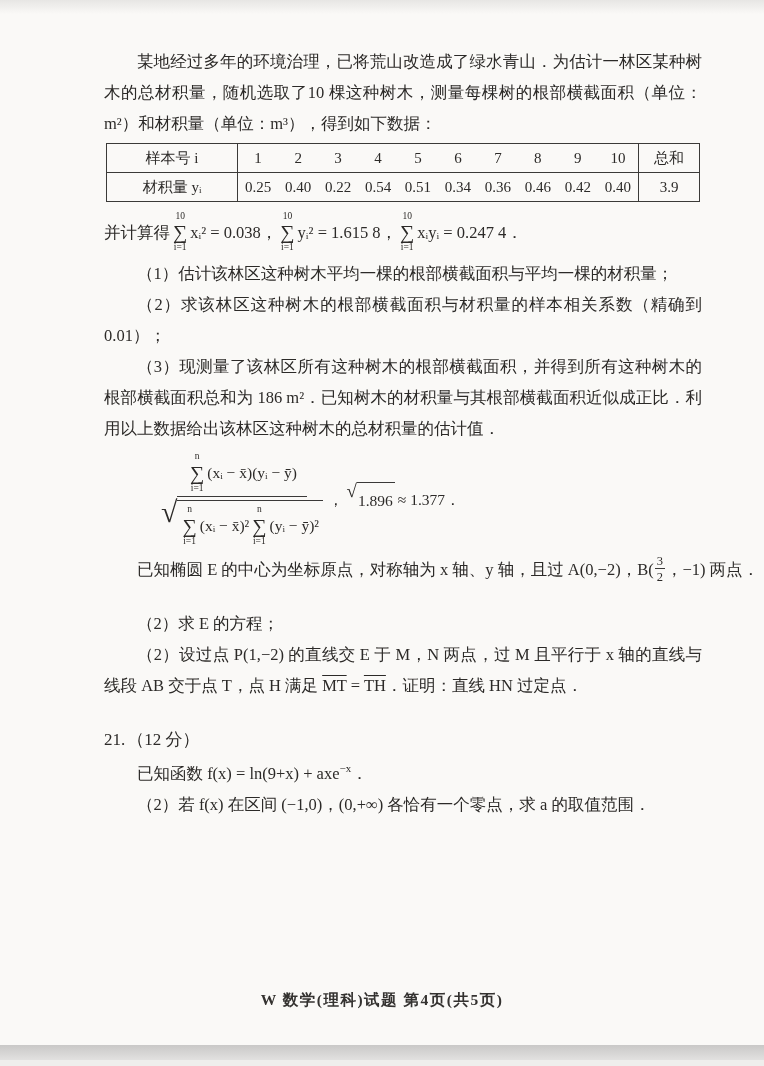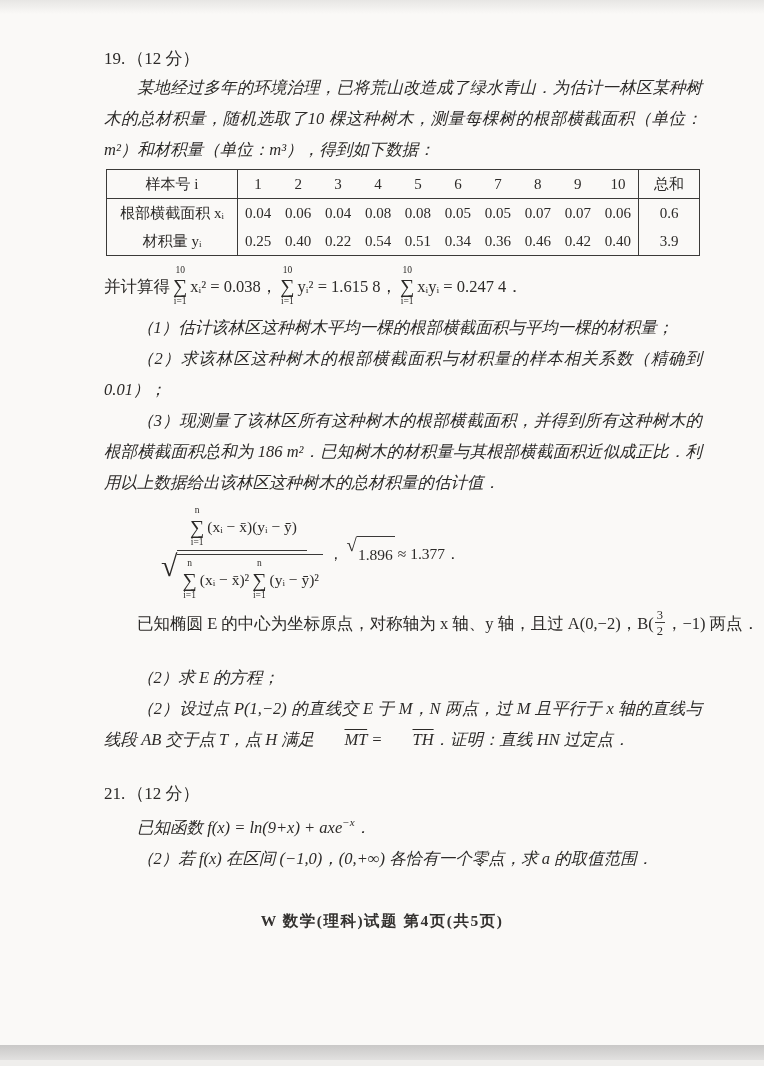--- a/index.html
+++ b/index.html
@@ -11,21 +11,21 @@
   }
   .page{position:relative;width:764px;height:1066px;background:#faf9f7;}
   .scan-top{position:absolute;top:0;left:0;right:0;height:14px;
     background:linear-gradient(#e7e6e4, rgba(250,249,247,0));}
   .scan-bottom-strip{position:absolute;left:0;bottom:6px;height:15px;right:0;
     background:linear-gradient(#c9c8c7,#e2e1e0);}
   .scan-bottom-base{position:absolute;left:0;bottom:0;height:6px;right:0;background:#efeeec;}
   .content{position:relative;padding:46px 62px 0 104px;font-size:16.5px;line-height:31px;}
   .prob-head{margin:0;font-size:17px;line-height:26px;}
   .prob-head .pts{margin-left:2px;}
-  p.para{margin:0;text-indent:2em;text-align:justify;font-style:italic;}
+  p.para{margin:0;text-indent:2em;text-align:justify;}
   .mt10{margin-top:10px;}
   .mt6{margin-top:6px;}
   .h20gap{margin-top:32px;}
   .h21gap{margin-top:26px;}
 
   
   table.dtab{border-collapse:collapse;margin:4px 0 0 2px;width:594px;
     border:1.6px solid #3b3a38;font-size:15px;line-height:1;}
   table.dtab td{padding:0 1px;text-align:center;height:28px;white-space:nowrap;}
   td.col-label{width:128px;border-right:1.6px solid #3b3a38;}
@@ -57,67 +57,52 @@
   .sqrt-s .bod{border-top:1.2px solid #3a3938;padding:2px 2px 0 1px;}
 
   
   .sfrac{display:inline-flex;flex-direction:column;align-items:center;
     vertical-align:middle;line-height:1.15;font-size:12.5px;margin:0 1px;}
   .sfrac .d{border-top:1.1px solid #3a3938;padding:1px 2px 0;}
   .sfrac .n{padding:0 2px;}
 
   .p20-intro{display:flex;align-items:flex-start;margin-top:6px;height:54px;
     padding-left:2em;white-space:nowrap;}
-  .ovl{text-decoration:overline;margin-left:26px;}
+  .ovl{text-decoration:overline;}
   sup.e-sup{font-size:11px;}
 
-  .footer{position:absolute;top:911px;left:0;width:100%;text-align:center;
+  .footer{position:absolute;top:990px;left:0;width:100%;text-align:center;
     font-size:15.5px;font-weight:600;letter-spacing:1.5px;color:#343230;}
 </style>
 </head>
 <body>
 
 <div class="page">
   <div class="scan-top"></div>
 
   <div class="content">
 
-    <p class="prob-head"><span>19.</span><span class="pts">（12 分）</span></p>
 
     <p class="para mt10">某地经过多年的环境治理，已将荒山改造成了绿水青山．为估计一林区某种树木的总材积量，随机选取了10 棵这种树木，测量每棵树的根部横截面积（单位：m²）和材积量（单位：m³），得到如下数据：</p>
 
     <table class="dtab">
       <tbody>
         <tr class="row-head">
           <td class="col-label">样本号 i</td>
           <td>1</td>
           <td>2</td>
           <td>3</td>
           <td>4</td>
           <td>5</td>
           <td>6</td>
           <td>7</td>
           <td>8</td>
           <td>9</td>
           <td>10</td>
           <td class="col-sum">总和</td>
-        </tr>
-        <tr>
-          <td class="col-label">根部横截面积 xᵢ</td>
-          <td>0.04</td>
-          <td>0.06</td>
-          <td>0.04</td>
-          <td>0.08</td>
-          <td>0.08</td>
-          <td>0.05</td>
-          <td>0.05</td>
-          <td>0.07</td>
-          <td>0.07</td>
-          <td>0.06</td>
-          <td class="col-sum">0.6</td>
         </tr>
         <tr>
           <td class="col-label">材积量 yᵢ</td>
           <td>0.25</td>
           <td>0.40</td>
           <td>0.22</td>
           <td>0.54</td>
           <td>0.51</td>
           <td>0.34</td>
           <td>0.36</td>

